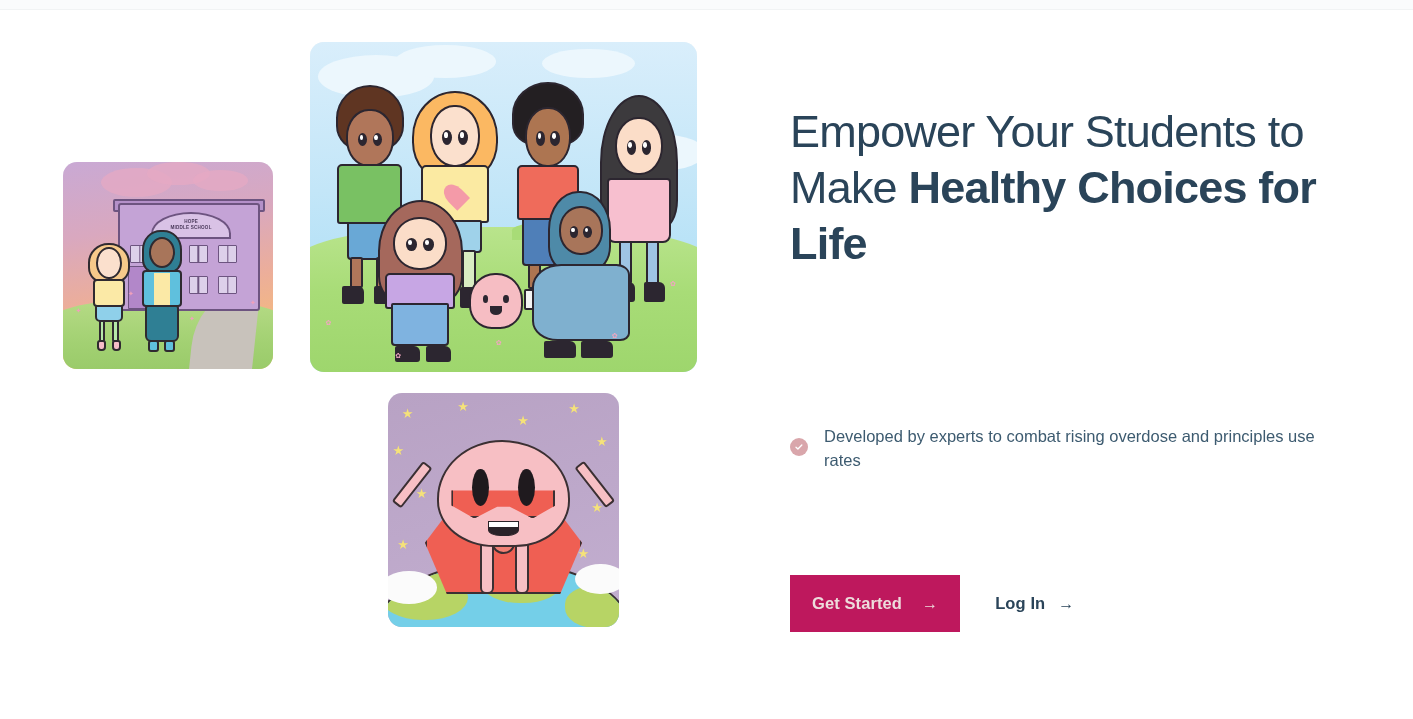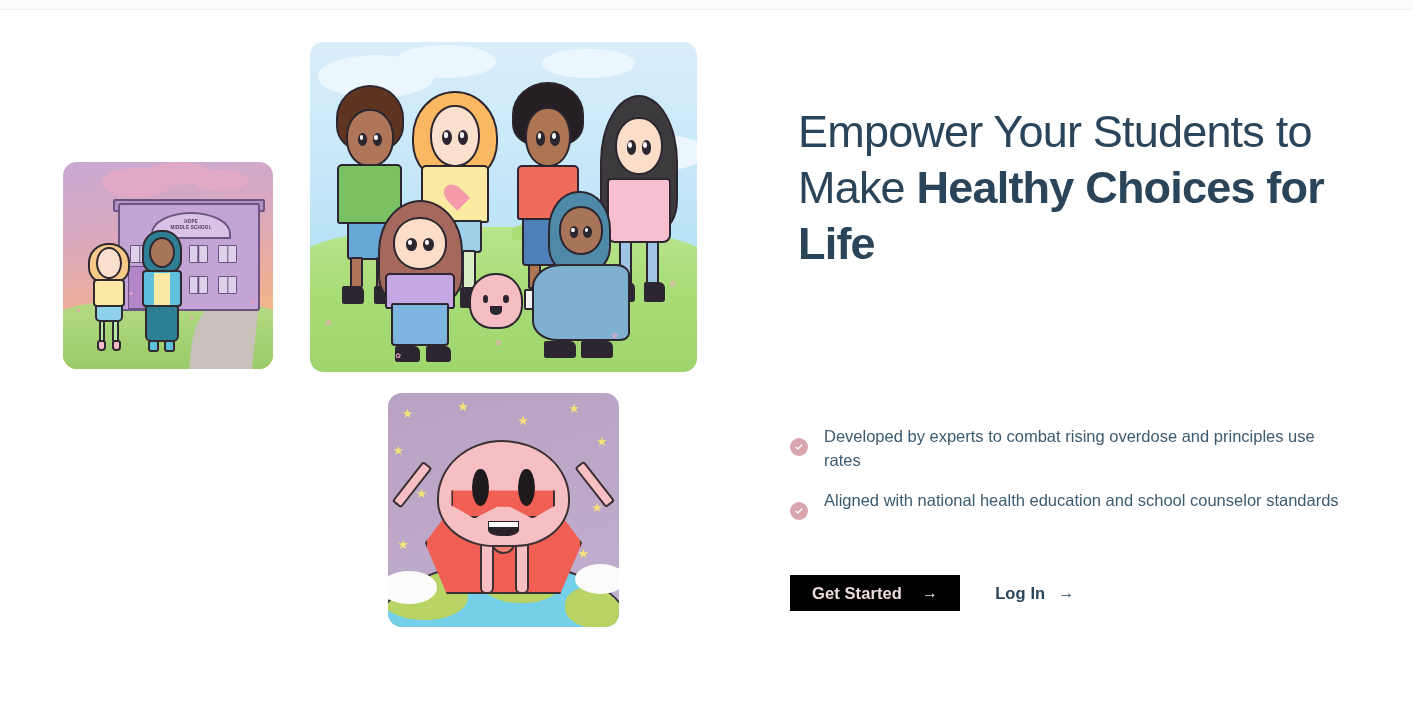--- a/index.html
+++ b/index.html
@@ -297,21 +297,21 @@
   }
   .hero-knot {
     position: absolute; left: 45%; top: 60%; width: 10%; height: 9%;
     background: #f08074; border: 2px solid #3b3033; border-radius: 50%;
   }
 
   
   .content { position: absolute; left: 790px; top: 0; width: 570px; height: 719px; }
 
   .headline {
-    position: absolute; left: 8px; top: 104px; width: 560px;
+    position: absolute; left: 0; top: 104px; width: 560px;
     font-size: 45px; line-height: 56px;
     letter-spacing: -0.8px;
     color: #2a4459;
     font-weight: 400;
   }
   .headline b { font-weight: 700; }
 
   .subcopy {
     position: absolute; left: 0; top: 307px; width: 556px;
     font-size: 17.5px; line-height: 32px;
@@ -336,23 +336,23 @@
     font-size: 16.5px; line-height: 24px; color: #3d5b70; font-weight: 400;
     max-width: 520px;
   }
 
   .cta-row {
     position: absolute; left: 0; top: 575px;
     display: flex; align-items: center; gap: 0;
   }
   .btn-primary {
     display: inline-flex; align-items: center; gap: 20px;
-    background: #000000; color: #eddcdc;
+    background: #be185d; color: #eddcdc;
     font-size: 16.5px; font-weight: 700;
-    padding: 0 22px; height: 36px;
+    padding: 0 22px; height: 57px;
     border: none; border-radius: 0; cursor: pointer;
     letter-spacing: .1px;
   }
   .btn-primary .arw { font-size: 16px; font-weight: 400; }
 
   .btn-link {
     display: inline-flex; align-items: center; gap: 13px;
     margin-left: 35px;
     color: #2a4459; font-size: 16.5px; font-weight: 700;
     background: none; border: none; cursor: pointer;
@@ -571,28 +571,20 @@
 
     <ul class="bullets" style="list-style:none">
       <li class="bullet">
         <span class="check">
           <svg width="10" height="10" viewBox="0 0 12 12" aria-hidden="true">
             <path d="M2.4 6.2 L4.7 8.4 L9.4 3.6" fill="none" stroke="#ffffff" stroke-width="1.6" stroke-linecap="round" stroke-linejoin="round"></path>
           </svg>
         </span>
         <span class="bullet-text">Developed by experts to combat rising overdose and principles use rates</span>
       </li>
-      <li class="bullet">
-        <span class="check">
-          <svg width="10" height="10" viewBox="0 0 12 12" aria-hidden="true">
-            <path d="M2.4 6.2 L4.7 8.4 L9.4 3.6" fill="none" stroke="#ffffff" stroke-width="1.6" stroke-linecap="round" stroke-linejoin="round"></path>
-          </svg>
-        </span>
-        <span class="bullet-text">Aligned with national health education and school counselor standards</span>
-      </li>
     </ul>
 
     <div class="cta-row">
       <button class="btn-primary">
         <span>Get Started</span>
         <span class="arw">→</span>
       </button>
       <button class="btn-link">
         <span>Log In</span>
         <span class="arw">→</span>

